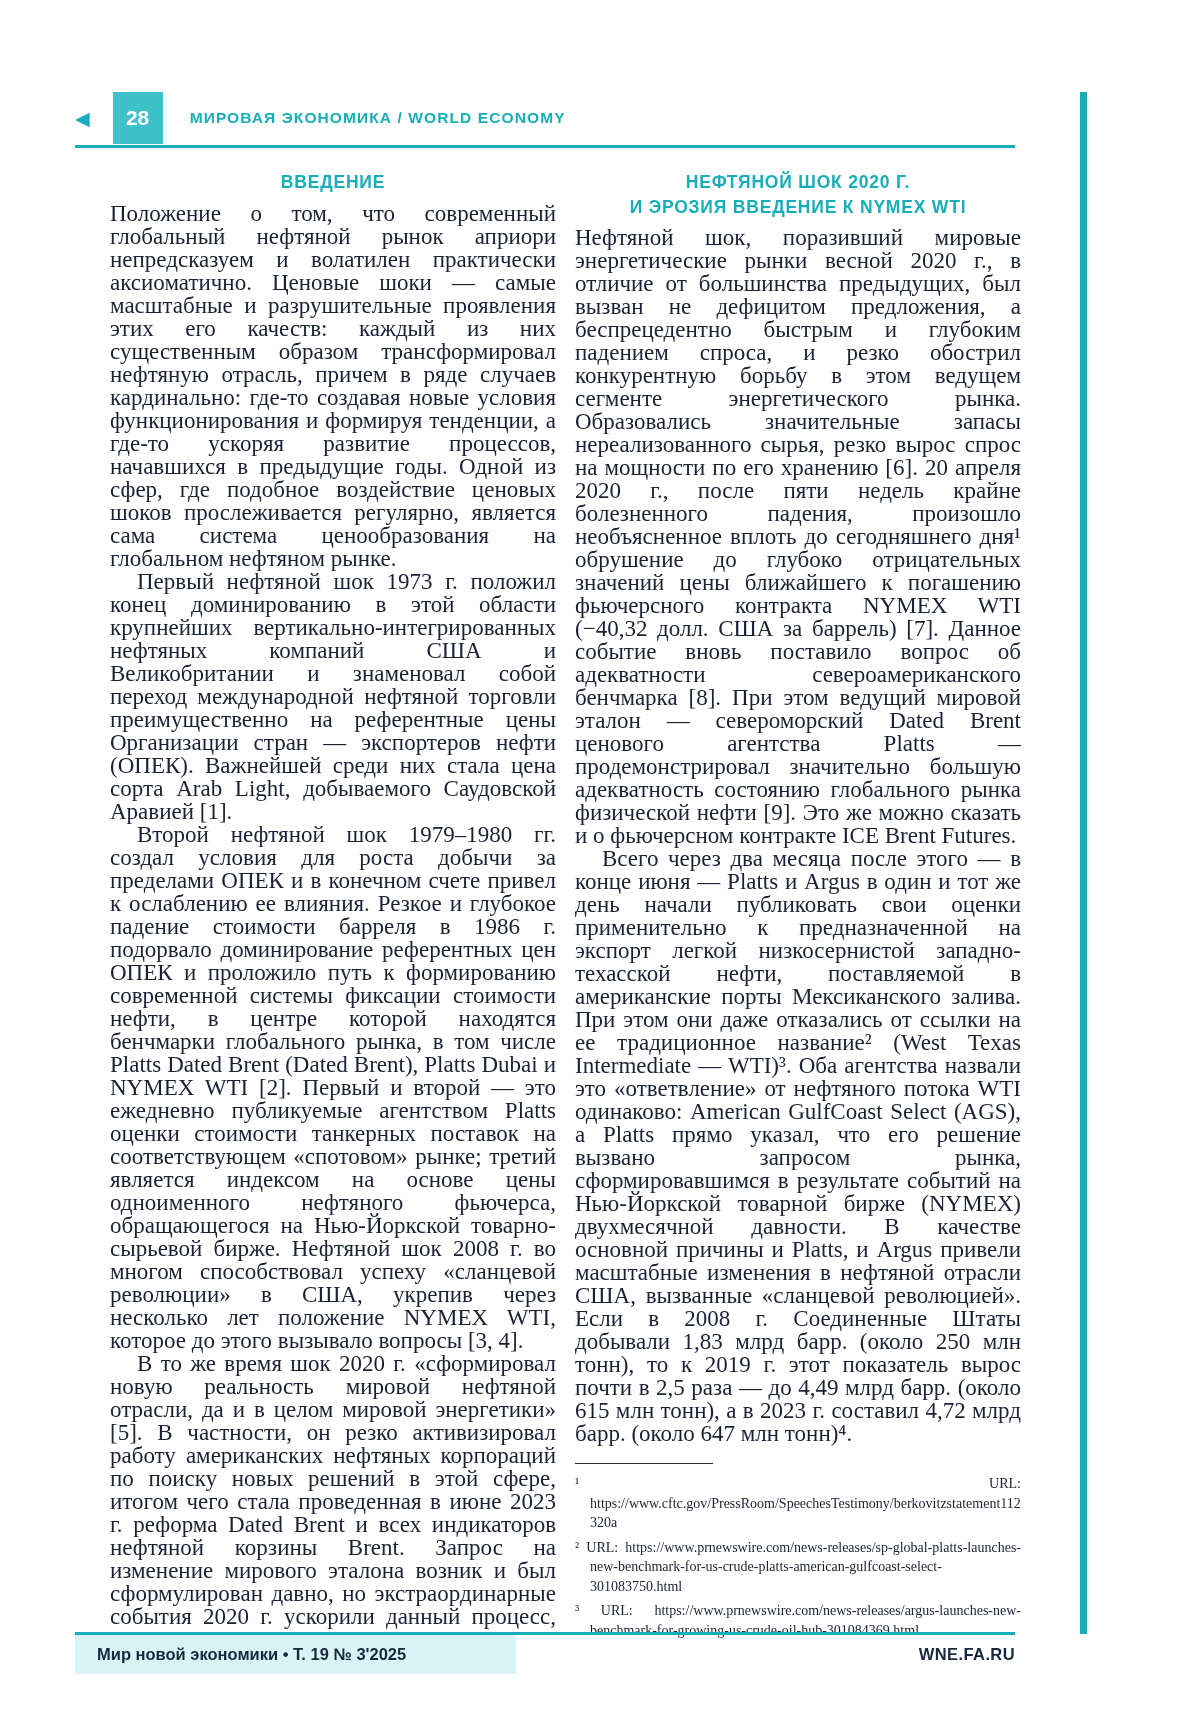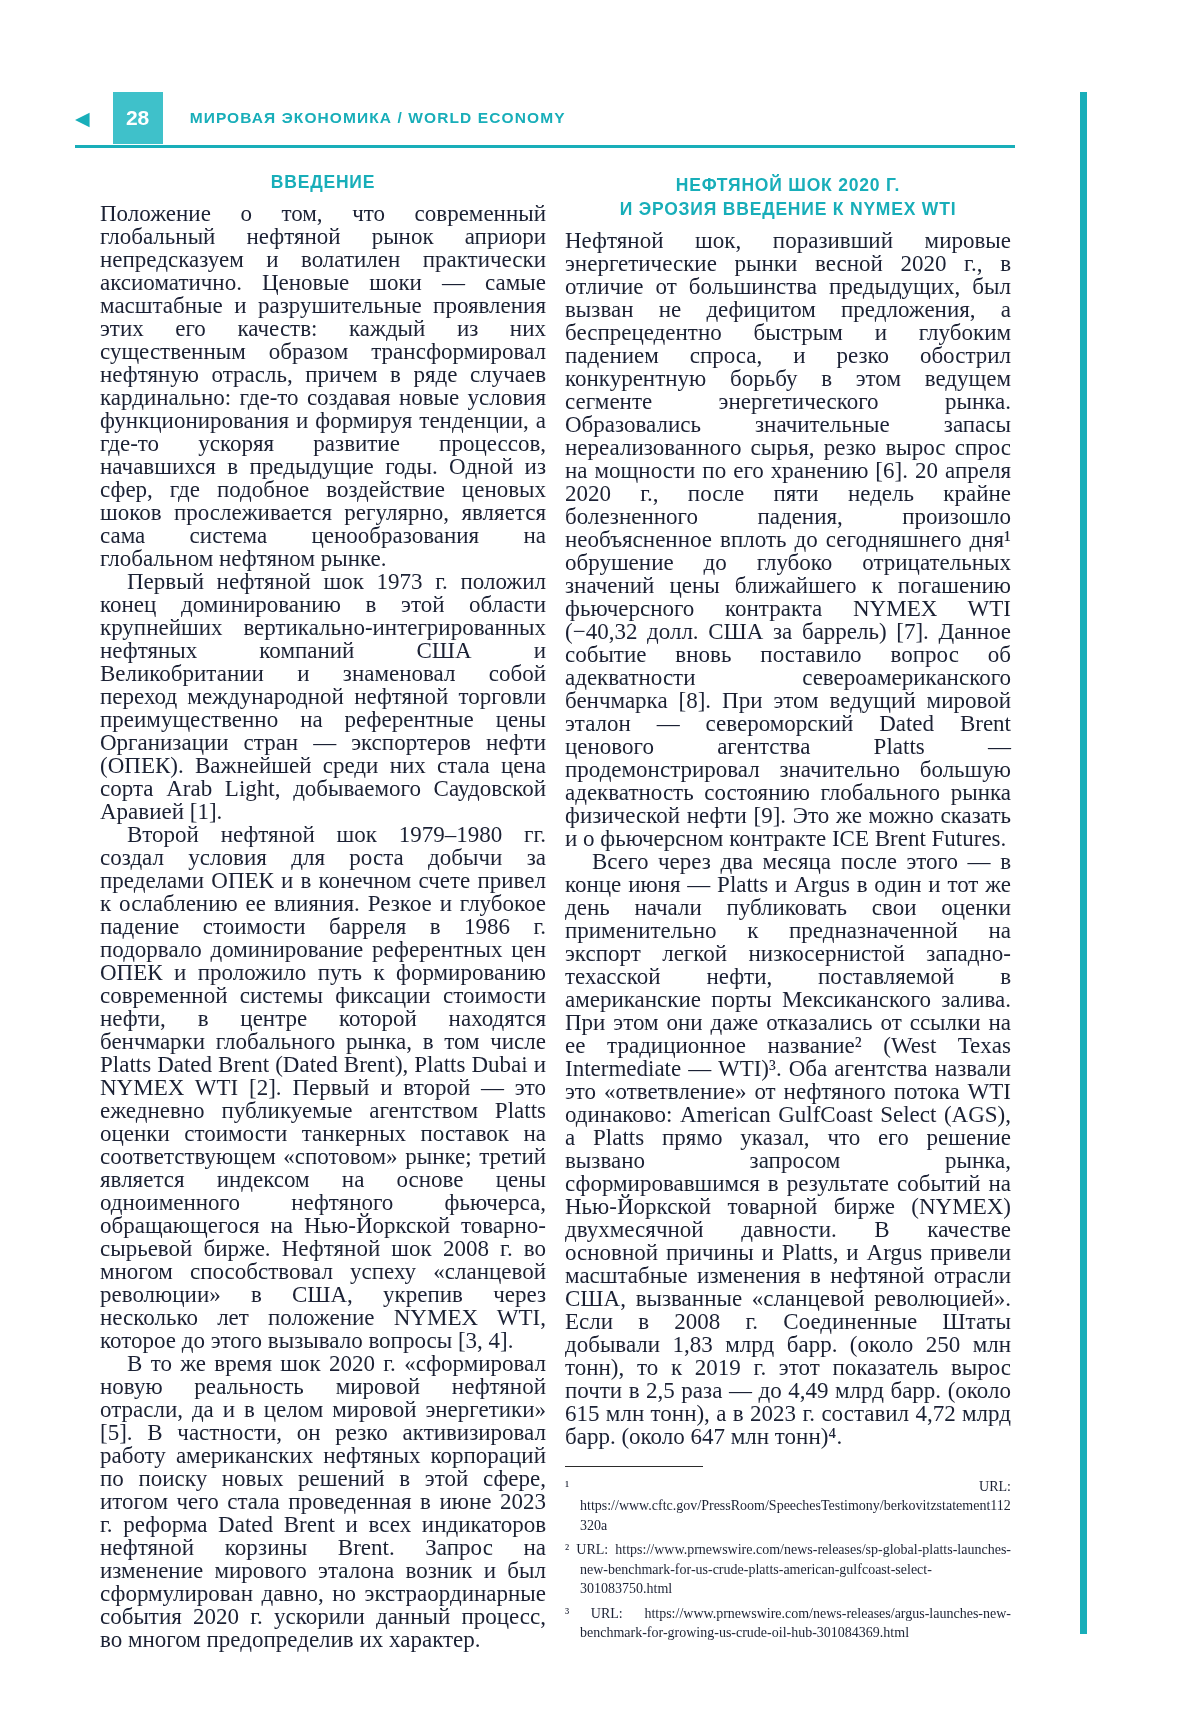--- a/index.html
+++ b/index.html
@@ -54,25 +54,24 @@
   }
   .header-rule {
     position: absolute;
     left: 75px; top: 145px;
     width: 940px; height: 3px;
     background: var(--teal);
   }
   
   .columns {
     position: absolute;
-    left: 100px; top: 170px;
+    left: 110px; top: 170px;
     width: 911px;
     display: flex;
     gap: 19px;
-    align-items: center;
   }
   .col { width: 446px; }
   .section-heading {
     font-family: "Liberation Sans", sans-serif;
     font-weight: bold;
     color: var(--teal);
     font-size: 17.5px;
     line-height: 1.4;
     text-align: center;
     letter-spacing: 0.8px;
@@ -179,14 +178,18 @@
             <p>² URL: https://www.prnewswire.com/news-releases/sp-global-platts-launches-new-benchmark-for-us-crude-platts-american-gulfcoast-select-301083750.html</p>
             <p>³ URL: https://www.prnewswire.com/news-releases/argus-launches-new-benchmark-for-growing-us-crude-oil-hub-301084369.html</p>
           </div>
       </div>
     </section>
 
   </main>
 
   <div class="side-stripe"></div>
 
+  <footer class="page-footer">
+    <div class="footer-left">Мир новой экономики • Т. 19 № 3'2025</div>
+    <div class="footer-right">WNE.FA.RU</div>
+  </footer>
 
 </div>
 
 </body></html>

